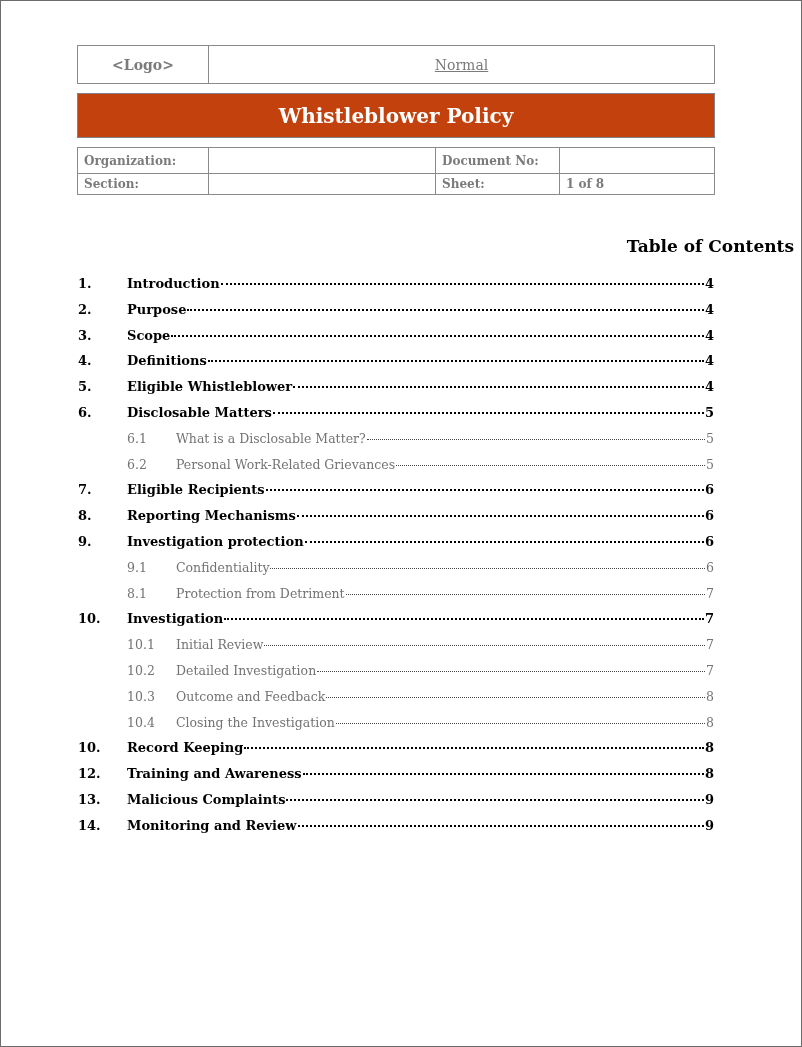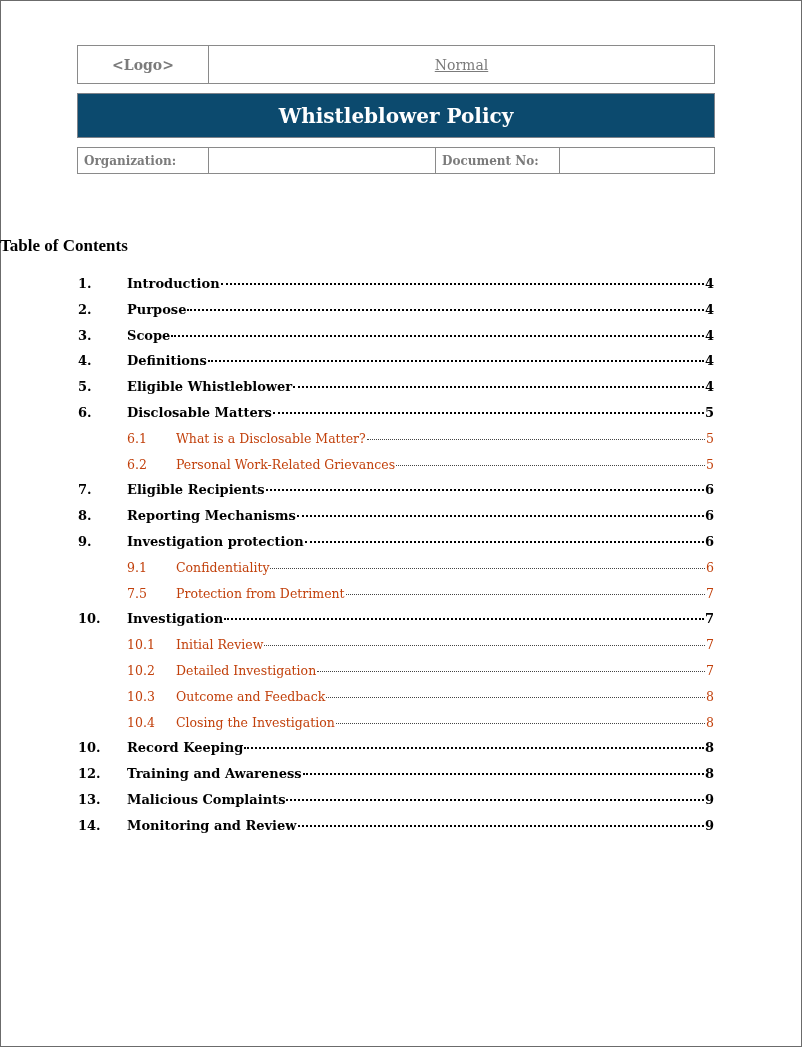--- a/index.html
+++ b/index.html
@@ -18,49 +18,49 @@
   .header-table .cell {
     display: flex; align-items: center; justify-content: center;
     color: #7b7b7b; font-size: 14px; border-right: 1px solid #8a8a8a; box-sizing: border-box;
   }
   .header-table .cell:last-child { border-right: none; text-decoration: underline; }
   .cell-logo { width: 131px; font-weight: bold; }
   .cell-company { width: 396px; font-weight: bold; }
   .cell-class { flex: 1; font-size: 13px; }
   .title-bar {
     position: absolute; left: 77px; top: 93px; width: 638px; height: 45px;
-    background: #0c4a6e; border: 1px solid #7f838a; box-sizing: border-box;
+    background: #c2410c; border: 1px solid #7f838a; box-sizing: border-box;
     display: flex; align-items: center; justify-content: center;
     color: #ffffff; font-size: 20px; font-weight: bold;
   }
   .info-table {
     position: absolute; left: 77px; top: 147px; width: 638px;
     border-collapse: collapse; font-size: 12px; color: #7b7b7b;
   }
   .info-table td {
     border: 1px solid #8a8a8a; height: 21px; padding: 0 6px; font-weight: bold;
     box-sizing: border-box;
   }
   .info-table tr:first-child td { height: 26px; }
   .info-table td.c1 { width: 131px; }
   .info-table td.c2 { width: 227px; }
   .info-table td.c3 { width: 124px; }
   .toc-heading {
-    position: absolute; left: 0; top: 236px; width: 794px; text-align: left;
-    font-size: 17px; font-weight: bold; color: #000; font-family: Liberation Serif, serif;
+    position: absolute; left: 0; top: 236px; width: 794px; text-align: right;
+    font-size: 17px; font-weight: bold; color: #000;
   }
   .toc {
     position: absolute; left: 78px; top: 276px; width: 636px;
   }
   .toc-row {
     display: flex; align-items: baseline; height: 25.8px; color: #000;
     font-size: 13px;
   }
   .toc-row.main { font-weight: bold; }
-  .toc-row.sub { font-weight: normal; font-size: 12.5px; color: #c2410c; }
+  .toc-row.sub { font-weight: normal; font-size: 12.5px; color: #737373; }
   .toc-num { flex: 0 0 49px; }
   .toc-row.sub .toc-num { margin-left: 49px; flex: 0 0 49px; }
   .toc-title { white-space: nowrap; }
   .toc-dots {
     flex: 1; margin: 0 1px; border-bottom: 2px dotted #000; transform: translateY(-3px);
   }
   .toc-row.sub .toc-dots { border-bottom: 1px dotted #444; }
   .toc-page { flex: 0 0 auto; }
 </style>
 </head>
@@ -76,20 +76,26 @@
 <div class="title-bar">Whistleblower Policy</div>
 
 <table class="info-table">
   <tbody id="info-body">
       <tr>
         <td class="c1">Organization:</td>
         <td class="c2"></td>
         <td class="c3">Document No:</td>
         <td class="c4"></td>
       </tr>
+      <tr>
+        <td class="c1">Section:</td>
+        <td class="c2"></td>
+        <td class="c3">Sheet:</td>
+        <td class="c4">1 of 8</td>
+      </tr>
     </tbody>
 </table>
 
 <div class="toc-heading">Table of Contents</div>
 
 <div class="toc" id="toc">
     <div class="toc-row main">
       <span class="toc-num">1.</span>
       <span class="toc-title">Introduction</span>
       <span class="toc-dots"></span>
@@ -155,21 +161,21 @@
       <span class="toc-dots"></span>
       <span class="toc-page">6</span>
     </div>
     <div class="toc-row sub">
       <span class="toc-num">9.1</span>
       <span class="toc-title">Confidentiality</span>
       <span class="toc-dots"></span>
       <span class="toc-page">6</span>
     </div>
     <div class="toc-row sub">
-      <span class="toc-num">7.5</span>
+      <span class="toc-num">8.1</span>
       <span class="toc-title">Protection from Detriment</span>
       <span class="toc-dots"></span>
       <span class="toc-page">7</span>
     </div>
     <div class="toc-row main">
       <span class="toc-num">10.</span>
       <span class="toc-title">Investigation</span>
       <span class="toc-dots"></span>
       <span class="toc-page">7</span>
     </div>

